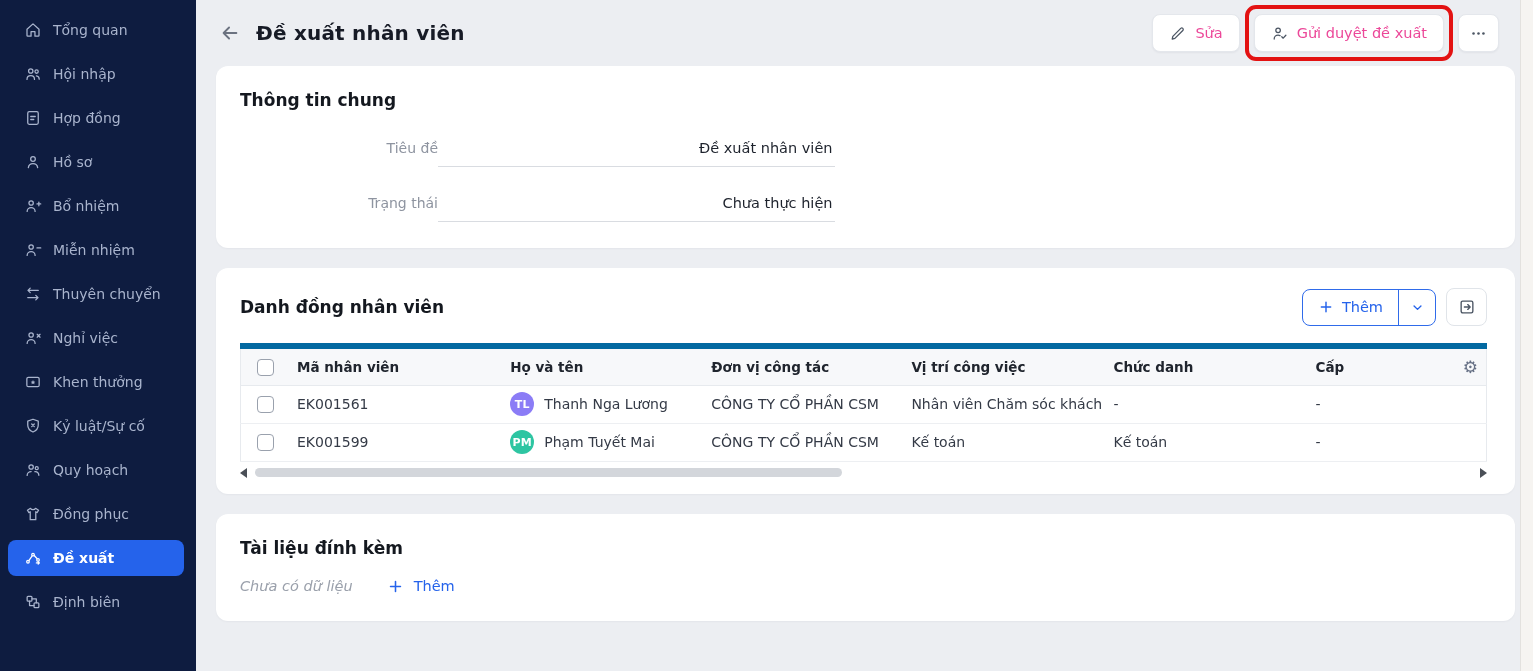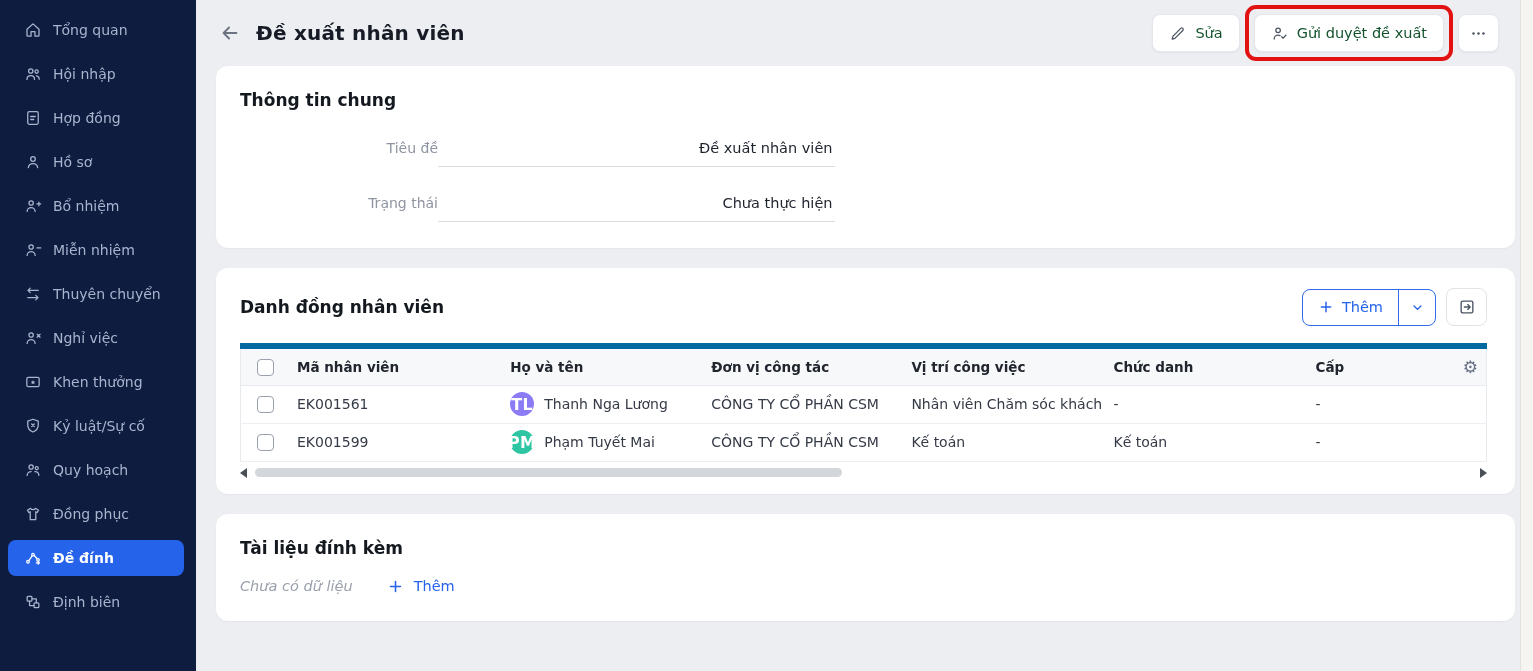--- a/index.html
+++ b/index.html
@@ -15,21 +15,21 @@
 
   
   .main { flex:1; padding:0 18px 0 20px; position:relative; }
   .edge-strip { position:absolute; right:0; top:0; width:13px; height:671px; background:#f6f4f1; border-left:1px solid #e3e1de; }
 
   .page-header { height:66px; display:flex; align-items:center; }
   .back-btn { width:28px; height:28px; display:flex; align-items:center; justify-content:center; color:#6b7280; cursor:pointer; }
   .page-title { font-size:20px; font-weight:700; color:#171b26; margin-left:12px; letter-spacing:.2px; }
   .header-actions { margin-left:auto; display:flex; align-items:center; gap:14px; padding-right:16px; }
   .btn { display:inline-flex; align-items:center; gap:9px; background:#fff; border:1px solid #e4e7ec; border-radius:8px;
-         height:38px; padding:0 16px; font-size:14.5px; color:#14532d; cursor:pointer; font-family:inherit;
+         height:38px; padding:0 16px; font-size:14.5px; color:#ec4899; cursor:pointer; font-family:inherit;
          box-shadow:0 1px 2px rgba(16,24,40,.05); }
   .btn svg { width:17px; height:17px; color:#4b5563; }
   .btn-icon-only { padding:0 11px; }
   .annotated { display:inline-flex; outline:4px solid #e31212; outline-offset:5px; border-radius:2px; }
 
   
   .card { background:#fff; border-radius:12px; box-shadow:0 1px 2px rgba(16,24,40,.04); margin-bottom:20px; }
   .card-title { font-size:17px; font-weight:700; color:#14181f; }
 
   .card-info { padding:24px 24px 26px 24px; }
@@ -53,21 +53,21 @@
 
   table { width:100%; border-collapse:collapse; table-layout:fixed; margin-top:17px; }
   thead th { background:#f7f8fa; font-size:13.5px; font-weight:600; color:#20252e; text-align:left; height:39px;
              padding:0 8px; border-top:6px solid #0369a1; border-bottom:1px solid #e7eaee; white-space:nowrap; overflow:hidden; }
   tbody td { height:38px; font-size:14px; color:#343a46; padding:0 8px; border-bottom:1px solid #edeff2; white-space:nowrap; overflow:hidden; }
   table tr > *:first-child { border-left:1px solid #e7eaee; }
   table tr > *:last-child { border-right:1px solid #e7eaee; }
   .cb { display:inline-block; width:17px; height:17px; border:1.6px solid #9aa1ad; border-radius:4px; background:#fff; vertical-align:middle; cursor:pointer; }
   .th-cb, .td-cb { text-align:center; }
   .name-cell { display:flex; align-items:center; gap:10px; }
-  .avatar { width:24px; height:24px; border-radius:50%; color:#fff; font-size:16px; font-weight:700;
+  .avatar { width:24px; height:24px; border-radius:50%; color:#fff; font-size:11px; font-weight:700;
             display:inline-flex; align-items:center; justify-content:center; flex:none; letter-spacing:.3px; }
   .gear-cell { text-align:right; font-size:17px; color:#667085; cursor:pointer; }
 
   .hscroll { display:flex; align-items:center; height:18px; margin-top:2px; }
   .tri { width:0; height:0; border-top:5px solid transparent; border-bottom:5px solid transparent; cursor:pointer; }
   .tri-left { border-right:7px solid #4a4f57; margin-right:5px; }
   .tri-right { border-left:7px solid #4a4f57; margin-left:5px; }
   .hscroll-track { flex:1; height:9px; position:relative; }
   .hscroll-thumb { position:absolute; left:3px; top:0; width:48%; height:9px; background:#d3d6db; border-radius:5px; cursor:pointer; }
 
@@ -196,21 +196,21 @@
     </div>
     <div class="side-item active">
       <span style="display:inline-flex">
         <svg fill="none" stroke="currentColor" stroke-width="1.7" stroke-linecap="round" stroke-linejoin="round" viewBox="0 0 24 24">
           <circle cx="5.3" cy="17" r="1.7"></circle>
           <circle cx="12" cy="7.5" r="1.7"></circle>
           <circle cx="18.7" cy="14.5" r="1.7"></circle>
           <path d="M6.7 15.2l4-5.8M13.6 8.7l3.7 4M16.5 18.5h4m-1.6-1.6l1.6 1.6-1.6 1.6"></path>
         </svg>
       </span>
-      <span>Đề đính</span>
+      <span>Đề xuất</span>
     </div>
     <div class="side-item">
       <span style="display:inline-flex">
         <svg fill="none" stroke="currentColor" stroke-width="1.7" stroke-linecap="round" stroke-linejoin="round" viewBox="0 0 24 24">
           <rect x="4.2" y="4.5" width="6.4" height="6.4" rx="1.2"></rect>
           <rect x="13.4" y="13.1" width="6.4" height="6.4" rx="1.2"></rect>
           <path d="M10.6 7.7h5.8v5.4M7.4 10.9v5.8h6"></path>
         </svg>
       </span>
       <span>Định biên</span>

